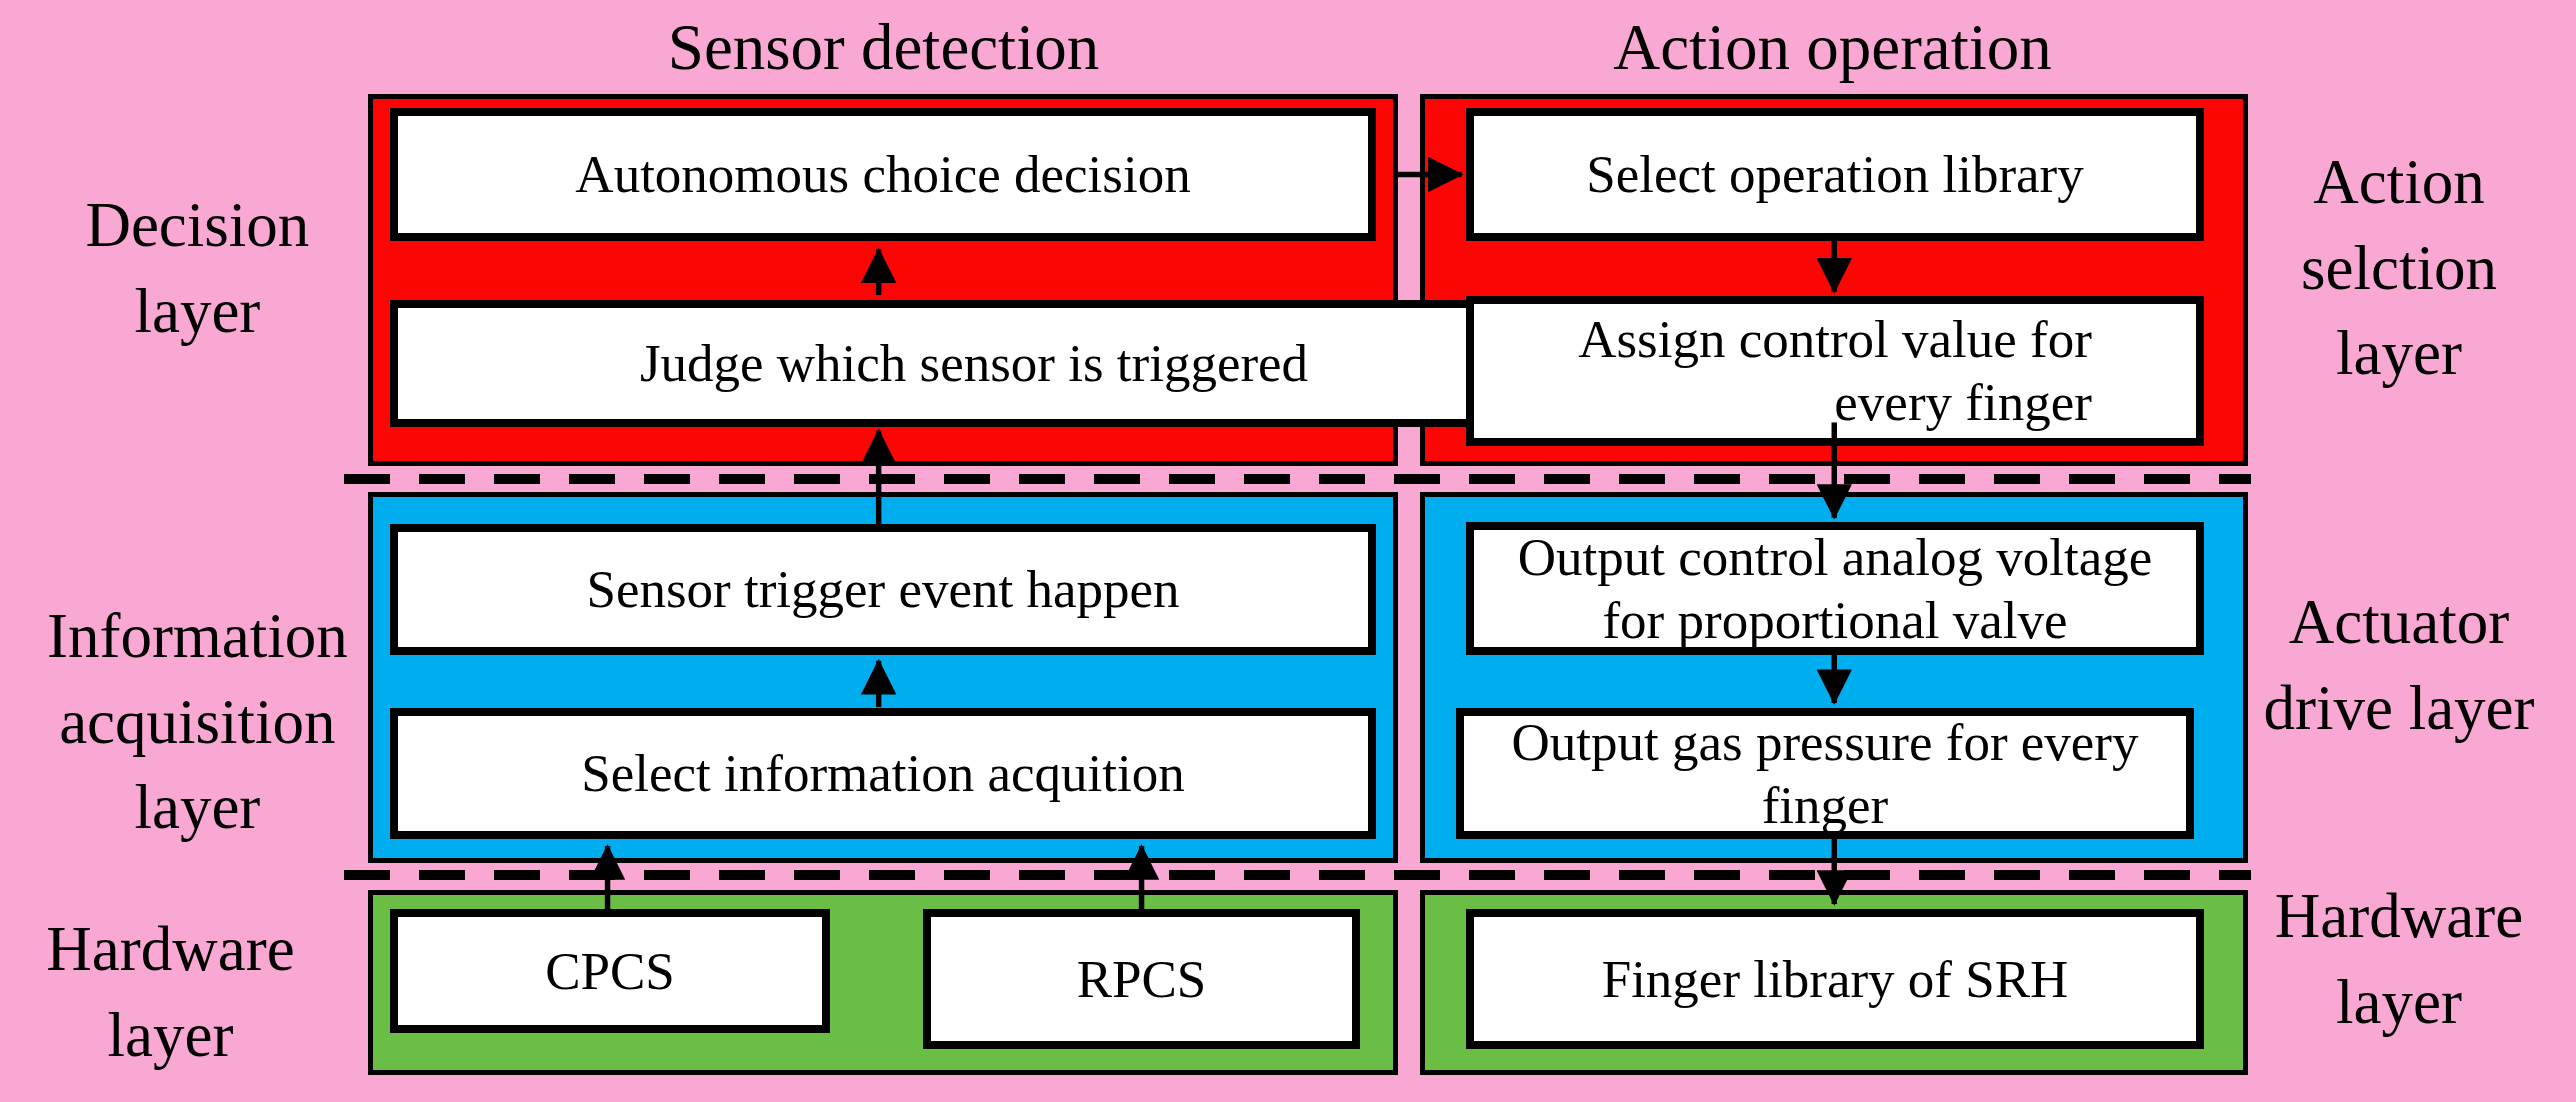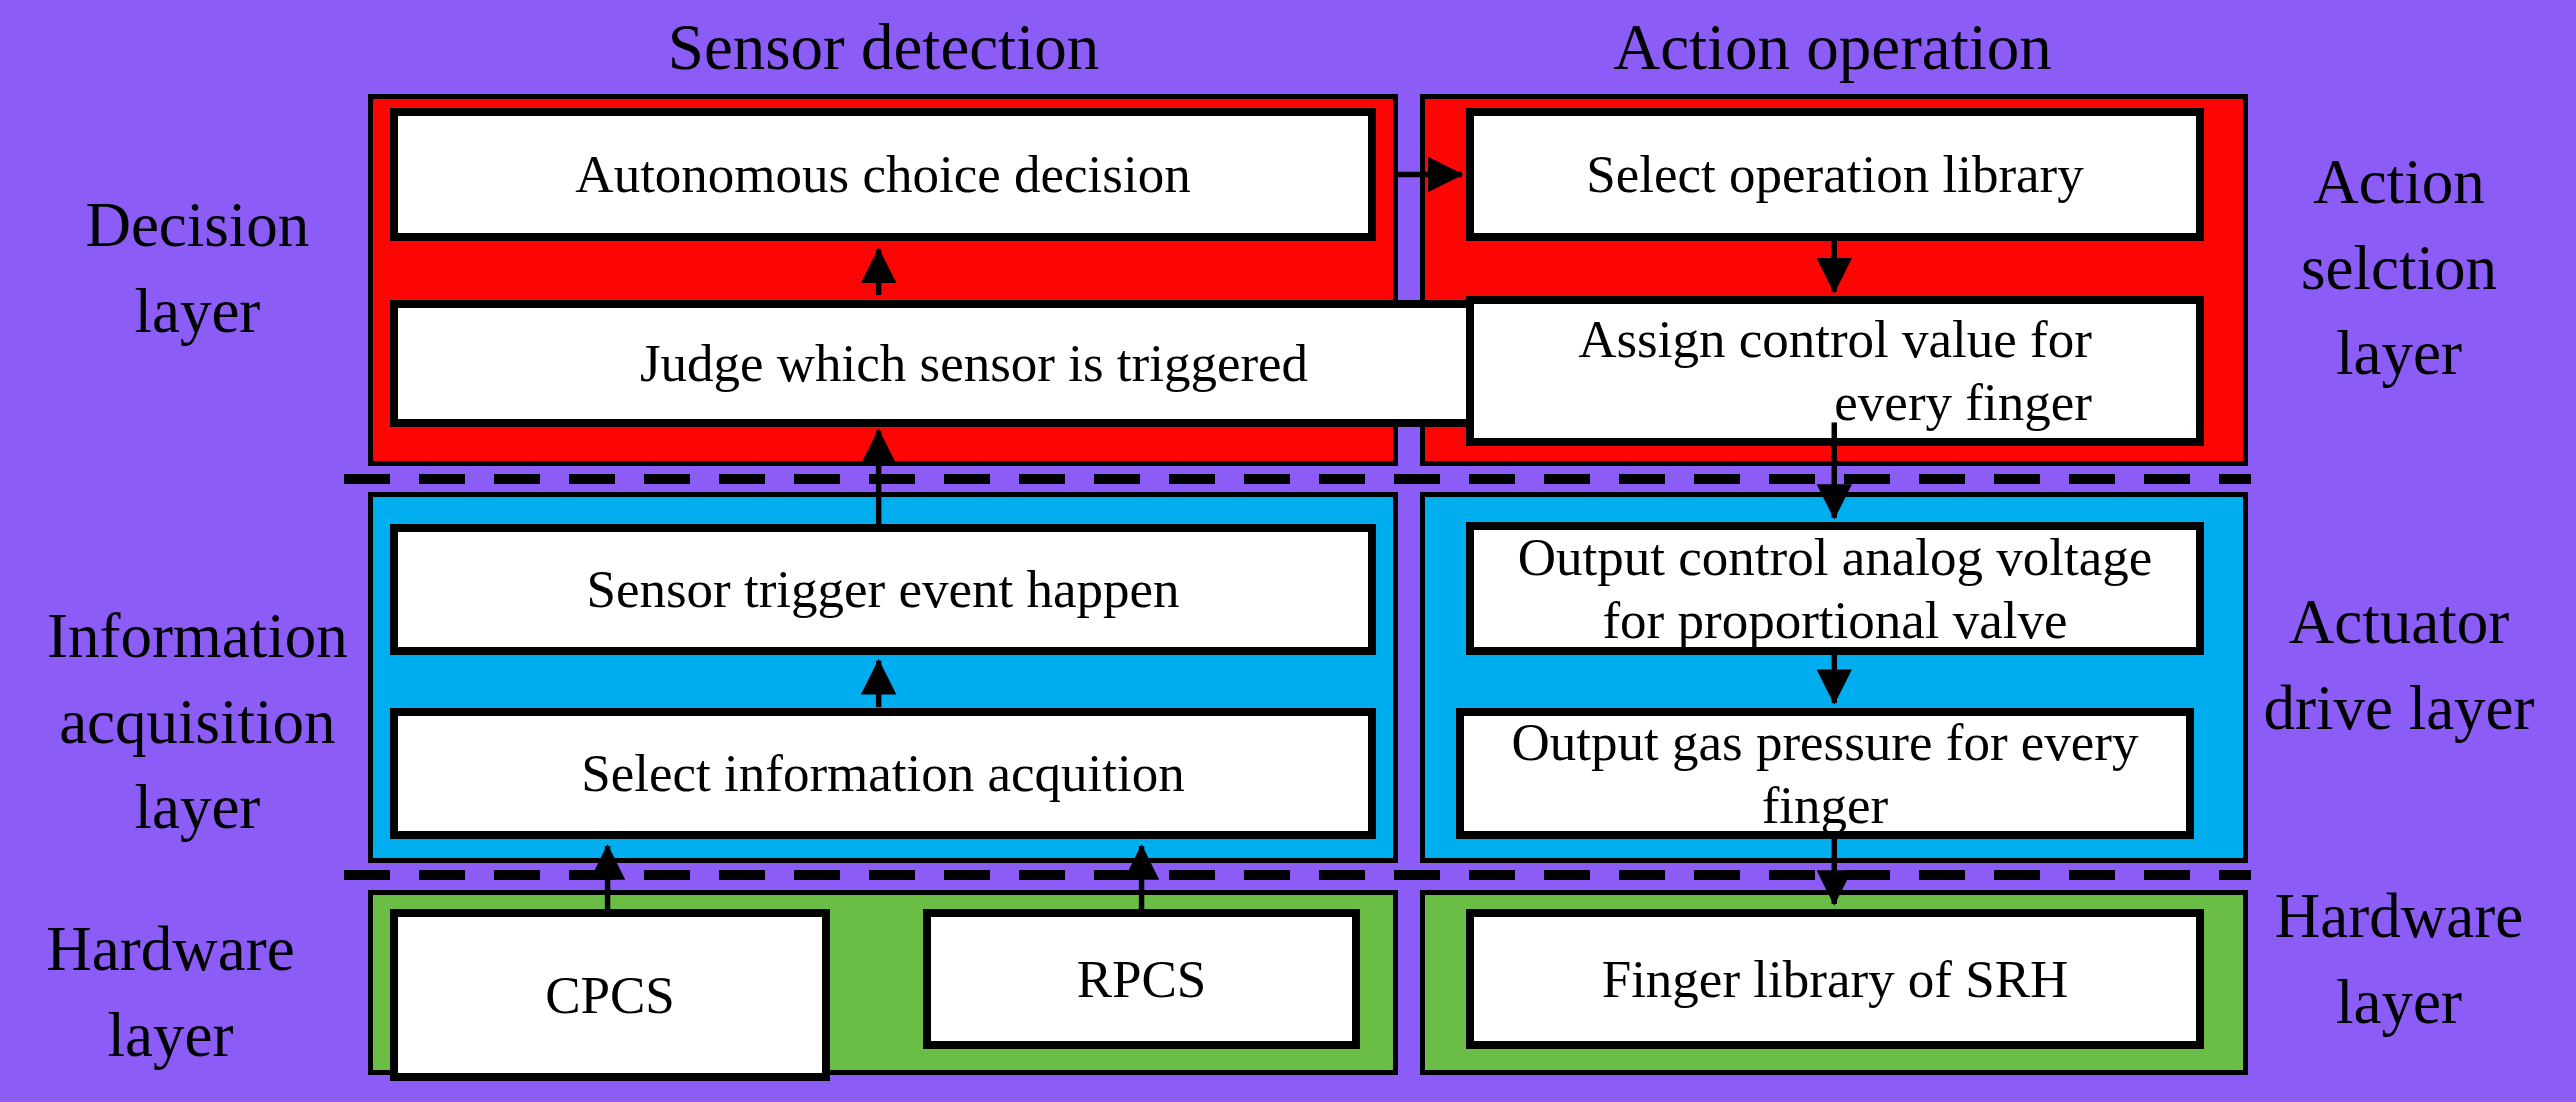--- a/index.html
+++ b/index.html
@@ -1,19 +1,19 @@
 <!DOCTYPE html>
 <html style="--red: #fb0505; --blue: #00aeef; --green: #6abe45; --outline: #000000;font-size:11px"><head>
 <meta charset="utf-8">
 <style>
   html,body{margin:0;padding:0;background:#ffffff;}
   .canvas{
     position:relative;
     width:2576px;height:1103px;
-    background:#8b5cf6;
+    background:#f9a8d4;
     font-family:"Liberation Serif","DejaVu Serif",serif;
     color:#000;
     overflow:hidden;
   }
   .title{
     position:absolute;
     text-align:center;
     font-size:65px;
     line-height:1.1;
     white-space:pre-line;
@@ -88,21 +88,21 @@
   <div class="band green" style="left:368px;top:890px;width:1030px;height:185px;"></div>
   <div class="band green" style="left:1420px;top:890px;width:828px;height:185px;"></div>
 
   <div class="dash-line" style="left:344px;top:474px;width:1907px;"></div>
   <div class="dash-line" style="left:344px;top:870px;width:1907px;"></div>
 
   <div class="wbox" style="left:390px;top:108px;width:986px;height:133px;">Autonomous choice decision</div>
   <div class="wbox" style="left:390px;top:300px;width:1168px;height:127px;">Judge which sensor is triggered</div>
   <div class="wbox" style="left:390px;top:524px;width:986px;height:131px;">Sensor trigger event happen</div>
   <div class="wbox" style="left:390px;top:708px;width:986px;height:131px;">Select information acquition</div>
-  <div class="wbox" style="left:390px;top:909px;width:440px;height:172px;">CPCS</div>
+  <div class="wbox" style="left:390px;top:909px;width:440px;height:124px;">CPCS</div>
   <div class="wbox" style="left:923px;top:909px;width:437px;height:140px;">RPCS</div>
 
   <div class="wbox" style="left:1466px;top:108px;width:738px;height:133px;">Select operation library</div>
   <div class="wbox" style="left:1466px;top:296px;width:738px;height:150px;text-align:right;">Assign control value for
 every finger</div>
   <div class="wbox" style="left:1466px;top:522px;width:738px;height:133px;text-align:center;">Output control analog voltage
 for proportional valve</div>
   <div class="wbox" style="left:1456px;top:708px;width:738px;height:131px;">Output gas pressure for every
 finger</div>
   <div class="wbox" style="left:1466px;top:909px;width:738px;height:140px;">Finger library of SRH</div>

